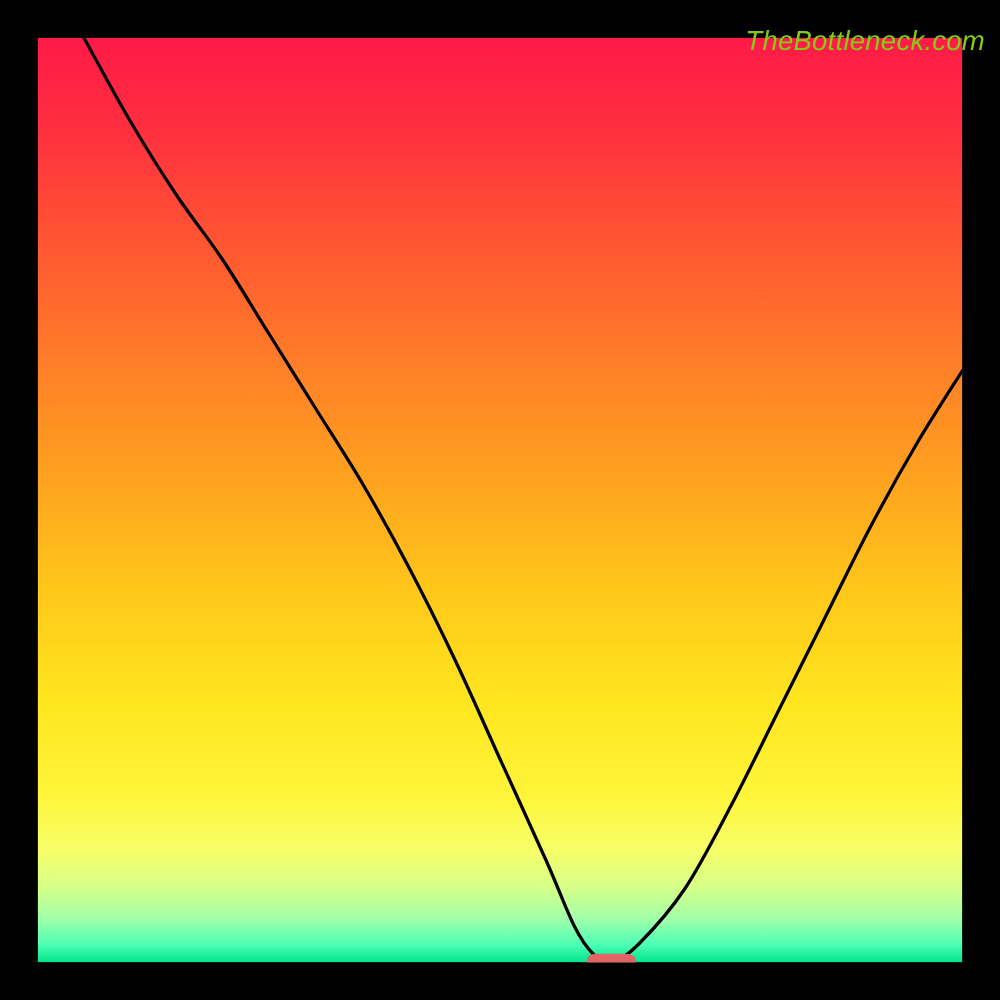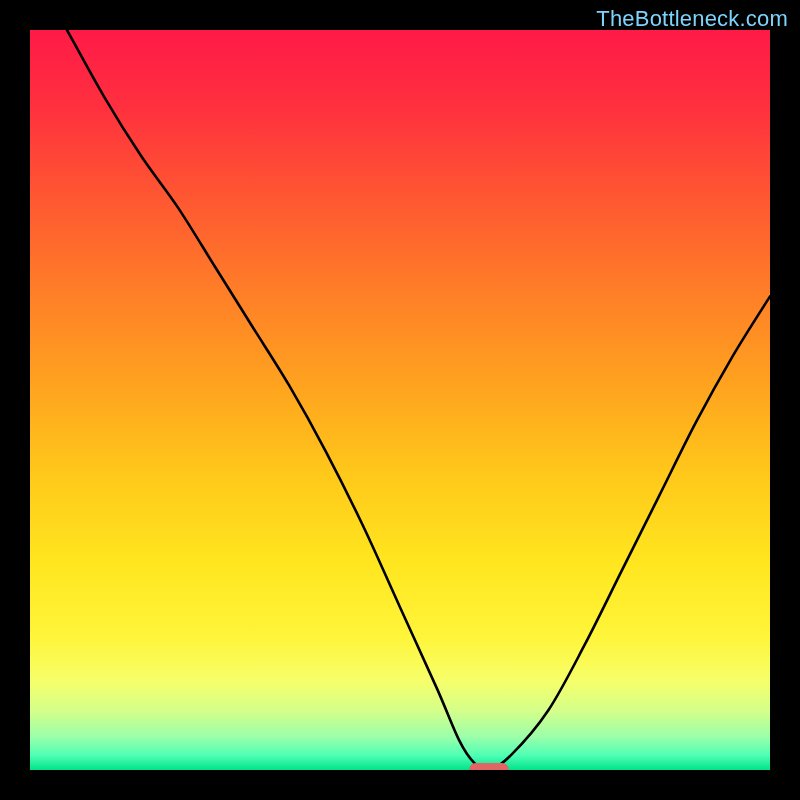--- a/index.html
+++ b/index.html
@@ -36,26 +36,27 @@
   .curve {
     position: absolute;
     left: 0;
     top: 0;
     width: 100%;
     height: 100%;
     pointer-events: none;
   }
   .attribution {
     position: absolute;
-    top: 6px;
+    top: 20px;
     right: 12px;
     font-family: Arial, Helvetica, sans-serif;
     font-size: 22px;
-    color: #7dd3fc;
+    color: #84cc16;
     letter-spacing: 0.2px;
+    font-style: italic;
   }
   .point-marker {
     position: absolute;
     width: 40px;
     height: 14px;
     border-radius: 7px;
     background: #e06666;
     transform: translate(-50%, -50%);
   }
 </style>

